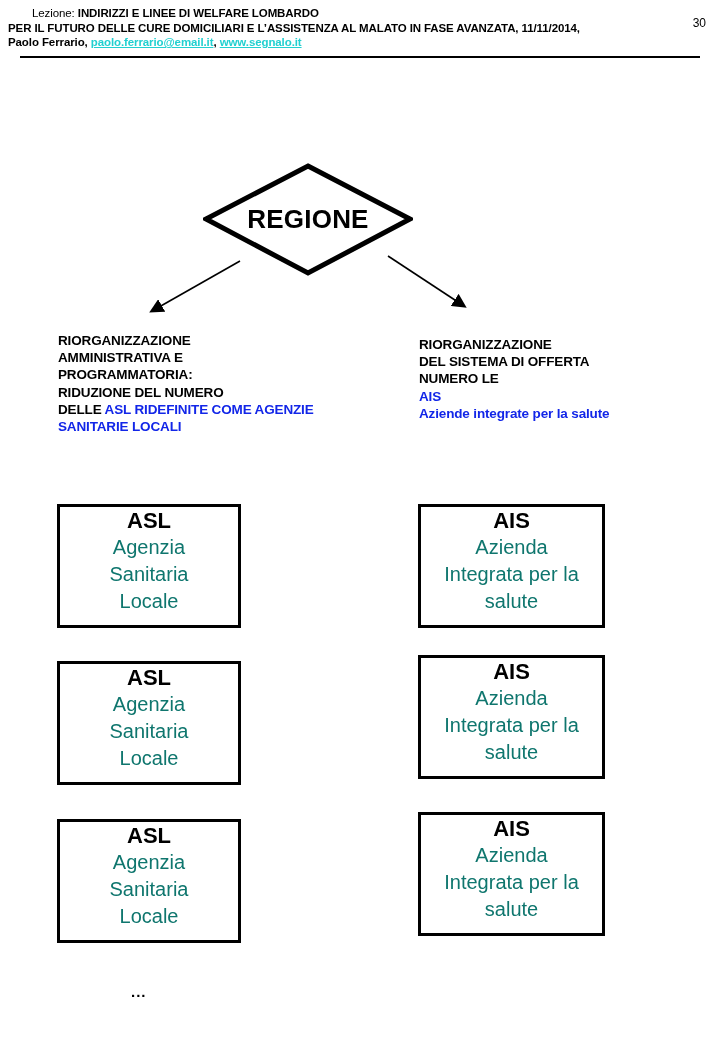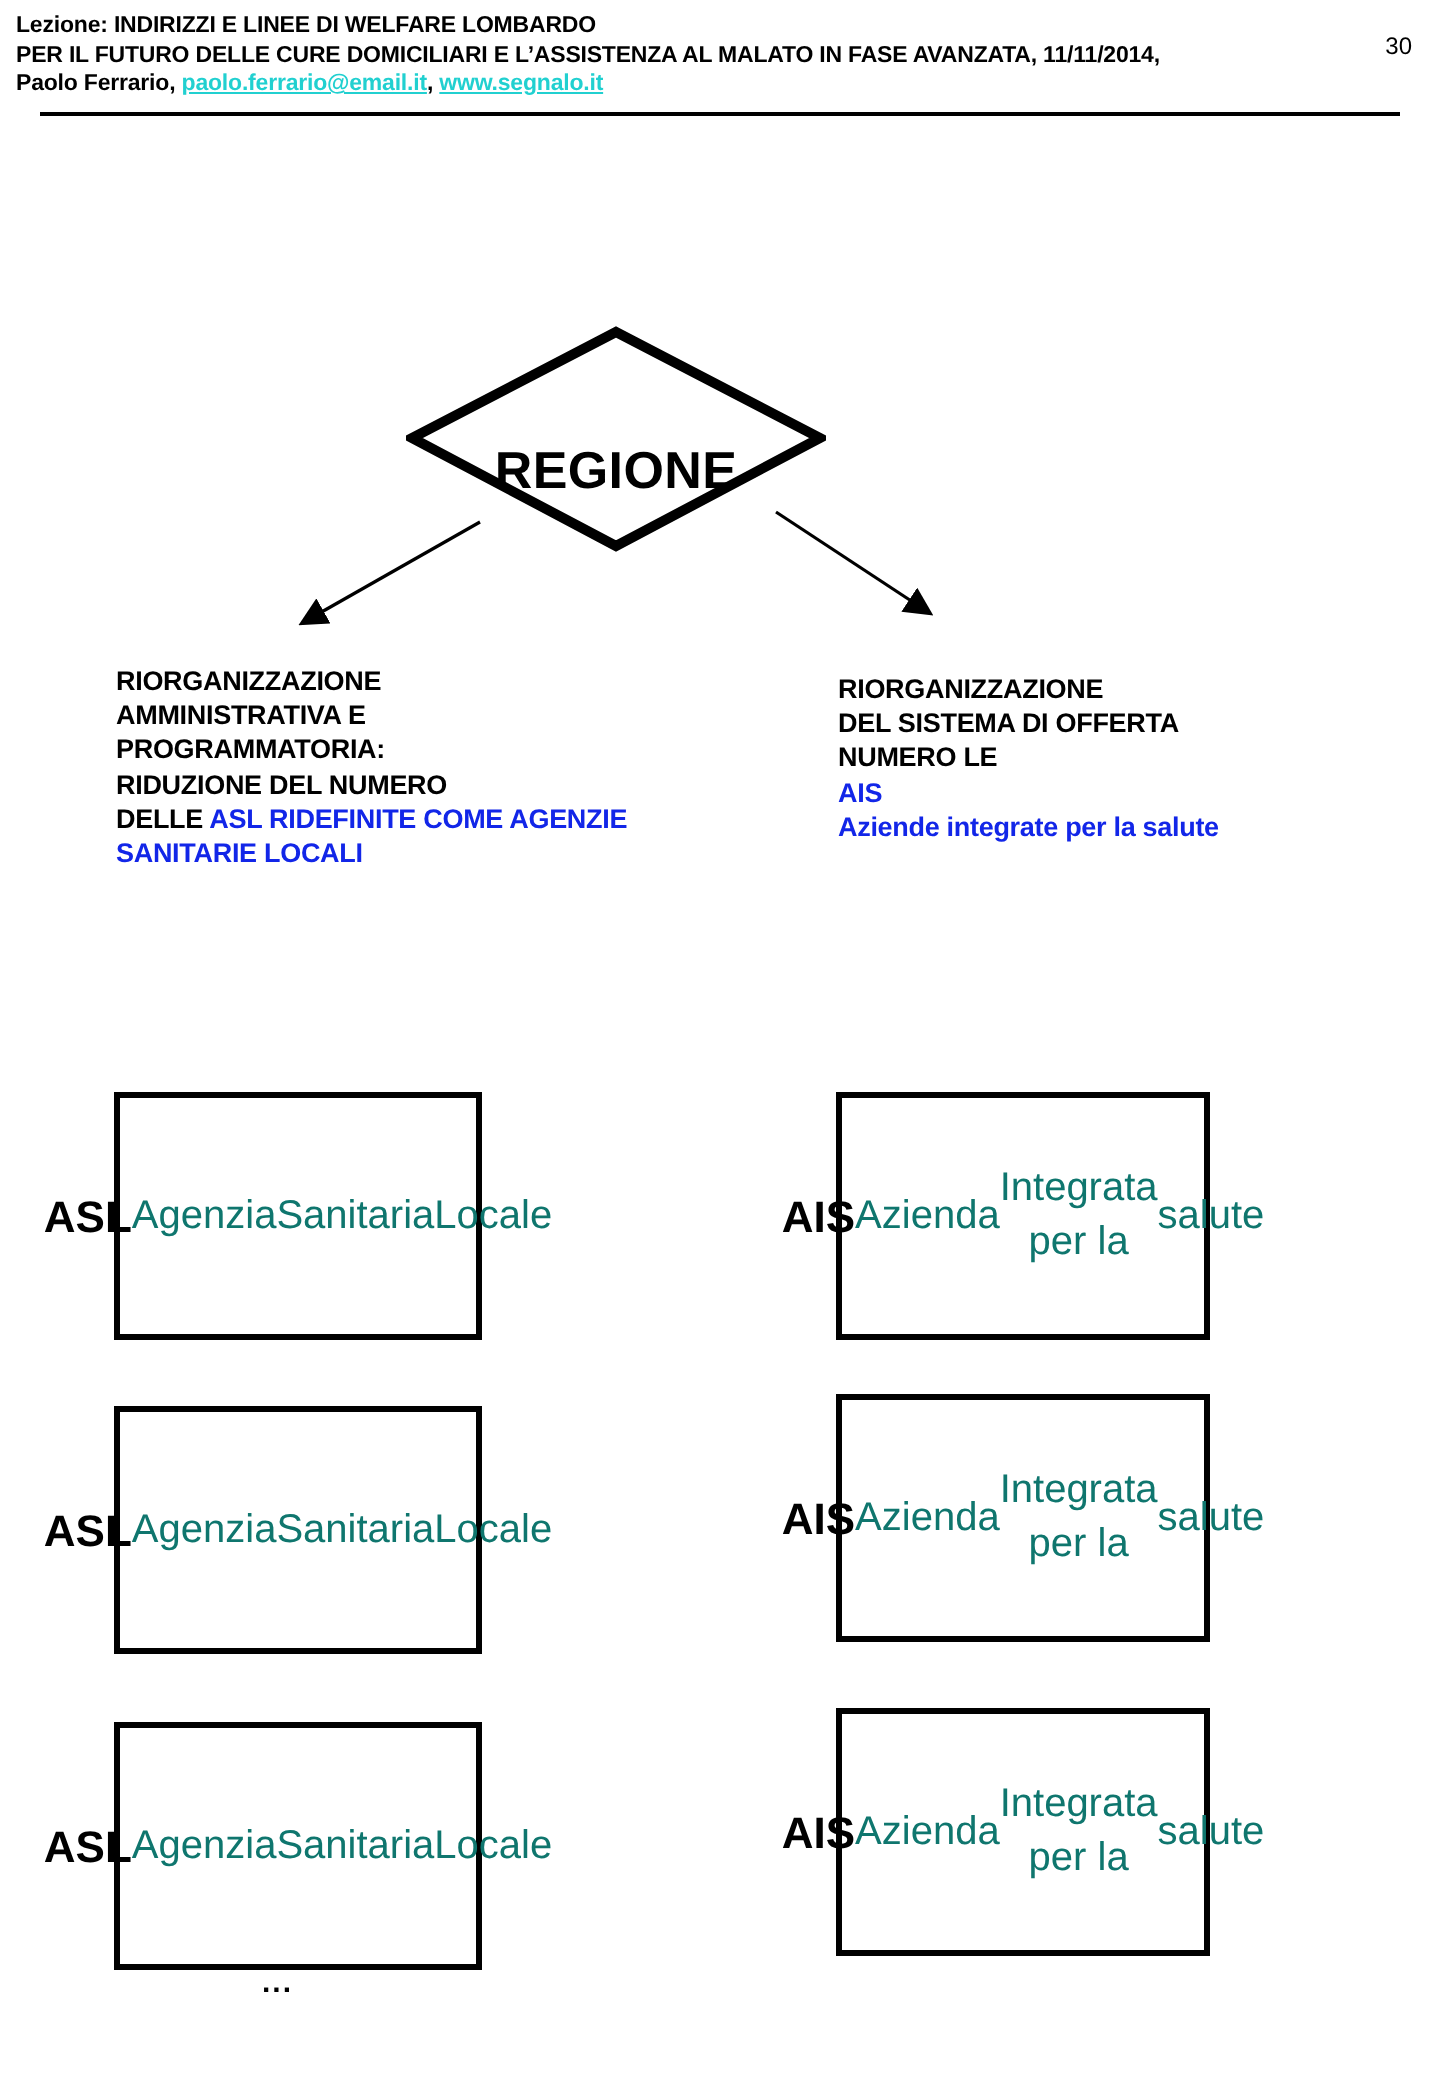--- a/index.html
+++ b/index.html
@@ -25,21 +25,22 @@
     left: 8px;
     top: 6px;
     width: 640px;
     font-size: 11.5px;
     line-height: 14.5px;
     font-weight: bold;
     color: #000000;
     letter-spacing: -0.1px;
   }
   .header .lbl {
-    font-weight: bold;
+    font-weight: normal;
+    margin-left: 24px;
   }
   .header a,
   .header .link {
     color: #21D0D0;
     text-decoration: underline;
   }
   .page-number {
     position: absolute;
     right: 14px;
     top: 16px;
@@ -76,21 +77,21 @@
     top: 163px;
     width: 210px;
     height: 113px;
   }
   .diamond-wrap svg {
     display: block;
   }
   .diamond-label {
     position: absolute;
     left: 0;
-    top: 16px;
+    top: 0;
     width: 210px;
     height: 113px;
     display: flex;
     align-items: center;
     justify-content: center;
     font-size: 26px;
     font-weight: bold;
     color: #000000;
     letter-spacing: 0.2px;
   }
@@ -120,26 +121,24 @@
   #branch-left  { left: 58px;  top: 332px; width: 280px; }
   #branch-right { left: 419px; top: 336px; width: 270px; }
 
   
   .ebox {
     position: absolute;
     border: 3px solid #000000;
     background: #ffffff;
     box-sizing: border-box;
     display: flex;
-    flex-direction: row;
+    flex-direction: column;
     align-items: center;
-    justify-content: center;
     text-align: center;
     line-height: 27px;
-    margin-top: 42px;
   }
   .ebox .ecode {
     font-size: 22px;
     font-weight: bold;
     color: #000000;
   }
   .ebox .ename {
     font-size: 20px;
     font-weight: normal;
     color: #0f766e;

